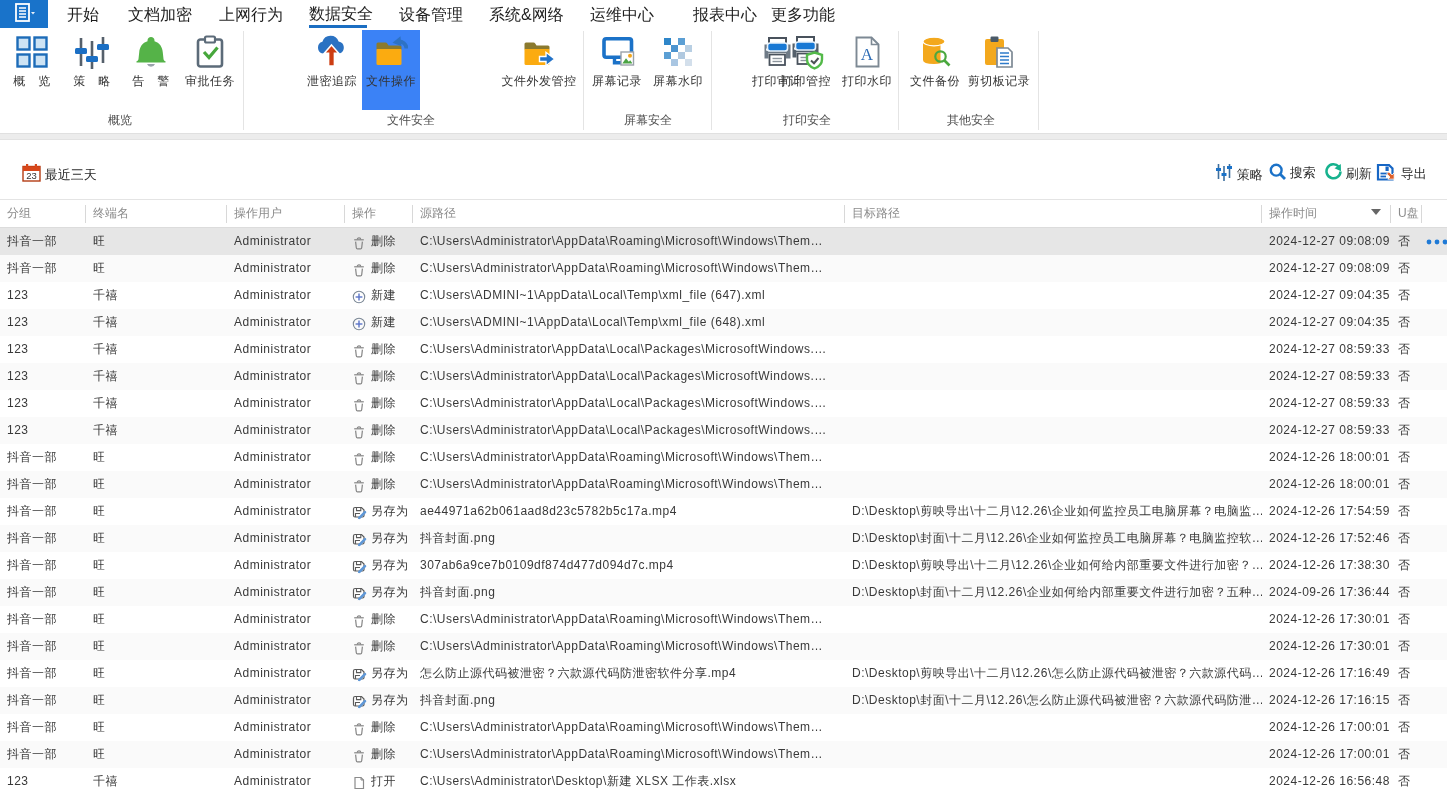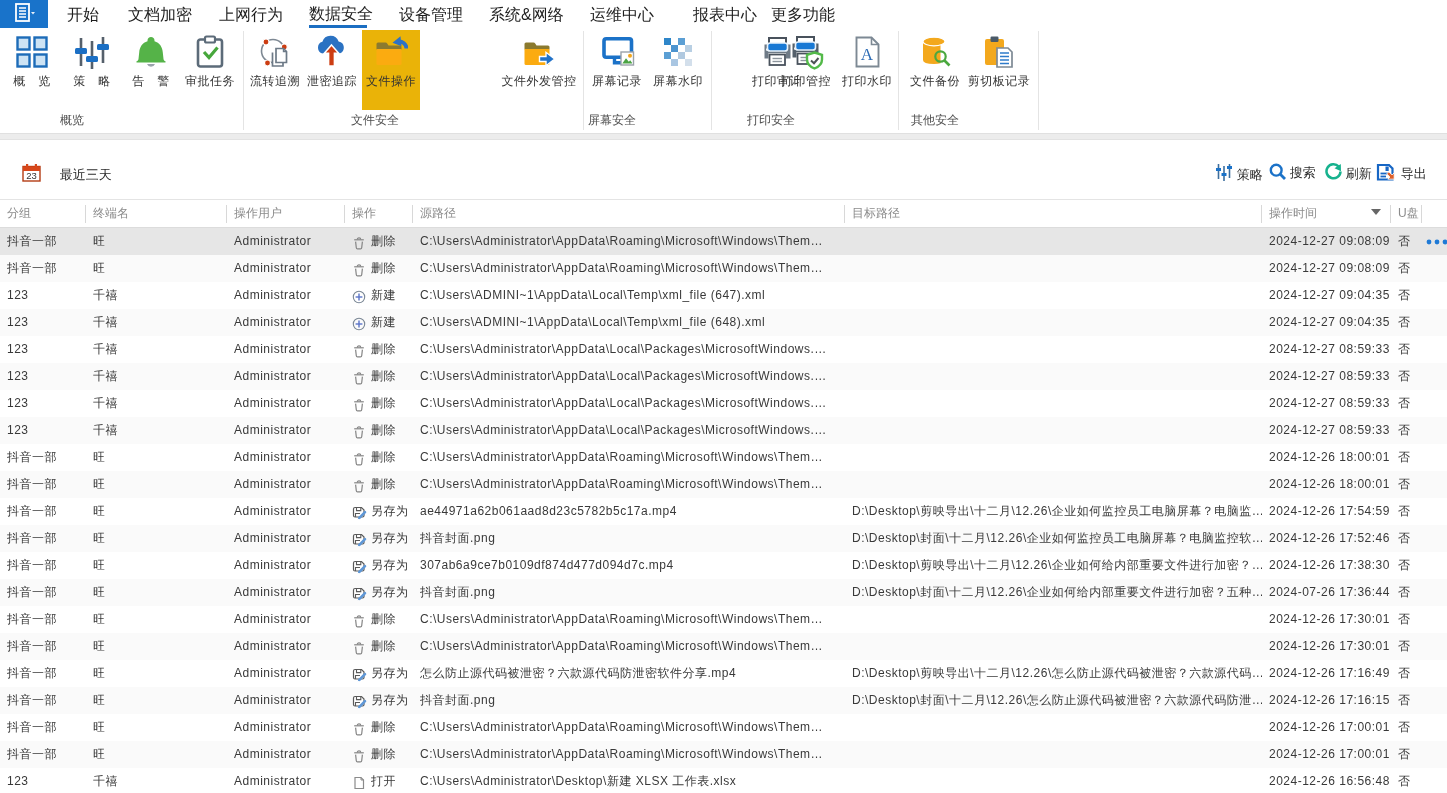--- a/index.html
+++ b/index.html
@@ -6,24 +6,24 @@
 
 #menubar{position:absolute;left:0;top:0;width:1447px;height:28px;background:#fff;}
 #logo{position:absolute;left:0;top:0;width:48px;height:28px;background:#1973ca;}
 .tab{position:absolute;top:0;height:28px;line-height:29px;font-size:16px;color:#1e1e1e;
   text-align:center;white-space:nowrap;}
 .tab.sel{border-bottom:3px solid #1b6ec2;line-height:27px;}
 
 #ribbon{position:absolute;left:0;top:28px;width:1447px;height:105px;background:#fff;}
 .rsep{position:absolute;top:3px;width:1px;height:99px;background:#e4e4e4;}
 .rbtn{position:absolute;top:2px;height:80px;text-align:center;}
-.rbtn.hl{background:#eab308;}
+.rbtn.hl{background:#3b82f6;}
 .rbtn .ric{position:absolute;left:0;right:0;top:5px;height:34px;}
 .rbtn .rlb{position:absolute;left:0;right:0;top:43px;font-size:12px;color:#333;letter-spacing:0.5px;white-space:nowrap;}
-.glabel{position:absolute;top:84px;font-size:12px;color:#4d4d4d;text-align:left;white-space:nowrap;}
+.glabel{position:absolute;top:84px;font-size:12px;color:#4d4d4d;text-align:center;white-space:nowrap;}
 
 #band{position:absolute;left:0;top:133px;width:1447px;height:7px;background:#ececec;
   border-top:1px solid #e0e0e0;border-bottom:1px solid #e2e2e2;}
 
 #filterrow{position:absolute;left:0;top:140px;width:1447px;height:59px;background:#fff;padding-left:33px;}
 .ftool{position:absolute;top:23px;height:18px;line-height:18px;font-size:13px;color:#2b2b2b;white-space:nowrap;}
 .ftool svg{vertical-align:-3px;}
 
 #tbl{position:absolute;left:0;top:199px;width:1447px;border-collapse:collapse;table-layout:fixed;}
 #tbl th{height:28px;font-weight:normal;font-size:12px;color:#8b8b8b;text-align:left;
@@ -86,32 +86,20 @@
       <div class="rlb">告　警</div>
     </div>
 <div class="rbtn" style="left:181px;width:58px;">
       <div class="ric"><svg width="34" height="34" viewBox="0 0 34 34" style="">
           <rect x="5" y="4.5" width="24" height="27" rx="2.5" fill="#fff" stroke="#5c6b79" stroke-width="2.6"></rect>
           <rect x="12" y="1.5" width="10" height="6" rx="1.5" fill="#fff" stroke="#5c6b79" stroke-width="2.2"></rect>
           <path d="M11 17 L16 22.5 L24.5 12.5" fill="none" stroke="#47a73c" stroke-width="3.2"></path>
         </svg></div>
       <div class="rlb">审批任务</div>
     </div>
-<div class="rbtn" style="left:246px;width:58px;">
-      <div class="ric"><svg width="34" height="34" viewBox="0 0 34 34" style="">
-          <circle cx="15" cy="16" r="11.5" fill="none" stroke="#7d8893" stroke-width="1.6"></circle>
-          <circle cx="8" cy="7" r="3" fill="#cc3d12" stroke="#fff" stroke-width="1.2"></circle>
-          <circle cx="26.3" cy="12" r="3" fill="#cc3d12" stroke="#fff" stroke-width="1.2"></circle>
-          <circle cx="9.5" cy="28" r="3" fill="#cc3d12" stroke="#fff" stroke-width="1.2"></circle>
-          <path d="M14.5 17.5 L14.5 31 L25 31 L25 27" fill="#fff" stroke="#6d7a87" stroke-width="1.7"></path>
-          <path d="M18 13.5 L25.5 13.5 L28.5 16.5 L28.5 27.5 L18 27.5 Z" fill="#fff" stroke="#6d7a87" stroke-width="1.7"></path>
-          <path d="M25.5 13.5 L25.5 16.5 L28.5 16.5" fill="none" stroke="#6d7a87" stroke-width="1.4"></path>
-        </svg></div>
-      <div class="rlb">流转追溯</div>
-    </div>
 <div class="rbtn" style="left:304px;width:56px;">
       <div class="ric"><svg width="34" height="34" viewBox="0 0 34 34" style="">
           <path d="M8 18.5 A6 6 0 0 1 7.4 6.8 A8.5 8.5 0 0 1 23.6 6.5 A6.2 6.2 0 0 1 24.6 18.5 Z" fill="#2b72c2"></path>
           <path d="M16.5 10 L23.7 18.2 L19.4 18.2 L19.4 31 L13.6 31 L13.6 18.2 L9.3 18.2 Z" fill="#cc3d12" stroke="#fff" stroke-width="1.5"></path>
         </svg></div>
       <div class="rlb">泄密追踪</div>
     </div>
 <div class="rbtn hl" style="left:362px;width:58px;">
       <div class="ric"><svg width="34" height="34" viewBox="0 0 34 34" style="">
           <g transform="translate(0,2.5)">
@@ -230,21 +218,21 @@
 <div class="glabel" style="left:911px;width:120px;">其他安全</div>
 </div>
 <div id="band"></div>
 <div id="filterrow">
     <div class="ftool" style="left:22px;"><svg width="19" height="19" viewBox="0 0 19 19" style="">
         <rect x="1" y="3.5" width="17" height="14.5" fill="#fff" stroke="#b43c14" stroke-width="1.4"></rect>
         <rect x="1" y="3.5" width="17" height="4.5" fill="#d8471a"></rect>
         <rect x="4" y="1" width="2.2" height="4" fill="#d8471a"></rect>
         <rect x="12.8" y="1" width="2.2" height="4" fill="#d8471a"></rect>
         <text x="9.6" y="15.8" font-size="9.5" fill="#333" text-anchor="middle" font-family="Liberation Sans">23</text>
-      </svg> <span style="margin-left:15px;">最近三天</span></div>
+      </svg> <span style="margin-left:0;">最近三天</span></div>
     <div class="ftool" style="left:1215px;"><svg width="18" height="19" viewBox="0 0 18 19" style="">
         <g stroke="#3d6e9e" stroke-width="1.6">
           <line x1="3.5" y1="1" x2="3.5" y2="16"></line>
           <line x1="9" y1="3" x2="9" y2="18"></line>
           <line x1="14.5" y1="1" x2="14.5" y2="15"></line>
         </g>
         <g stroke="#1b72c8" stroke-width="3">
           <line x1="1" y1="6.5" x2="6" y2="6.5"></line>
           <line x1="6.5" y1="11.5" x2="11.5" y2="11.5"></line>
           <line x1="12" y1="4.5" x2="17" y2="4.5"></line>
@@ -501,21 +489,21 @@
         <td>Administrator</td>
         <td><span class="opic"><svg width="15" height="14" viewBox="0 0 15 14" style="vertical-align:-2px">
               <path d="M1.5 3 Q1.5 1.5 3 1.5 L9.5 1.5 L12 4 L12 9.5 Q12 11 10.5 11 L3 11 Q1.5 11 1.5 9.5 Z" fill="#fff" stroke="#5a5a5a" stroke-width="1.2"></path>
               <path d="M4.5 1.8 L4.5 4.6 L8.8 4.6 L8.8 1.8" fill="none" stroke="#5a5a5a" stroke-width="1.1"></path>
               <path d="M3.5 11 L3.5 7.5 L8 7.5" fill="none" stroke="#5a5a5a" stroke-width="1.1"></path>
               <line x1="13" y1="6.2" x2="7.4" y2="11.8" stroke="#5f97d6" stroke-width="2.6" stroke-linecap="round"></line>
               <path d="M5.8 13.2 L6.8 10.8 L8.2 12.2 Z" fill="#5f97d6"></path>
             </svg></span>另存为</td>
         <td>抖音封面.png</td>
         <td>D:\Desktop\封面\十二月\12.26\企业如何给内部重要文件进行加密？五种…</td>
-        <td>2024-07-26 17:36:44</td>
+        <td>2024-09-26 17:36:44</td>
         <td>否</td>
         <td style="padding-left:4px"></td>
       </tr>
 <tr class="">
         <td>抖音一部</td>
         <td>旺</td>
         <td>Administrator</td>
         <td><span class="opic"><svg width="14" height="14" viewBox="0 0 14 14" style="vertical-align:-2px">
               <path d="M5.2 3.6 Q5.2 1.9 7 1.9 Q8.8 1.9 8.8 3.6" fill="none" stroke="#848484" stroke-width="1.1"></path>
               <line x1="2.2" y1="3.8" x2="11.8" y2="3.8" stroke="#848484" stroke-width="1.2"></line>

